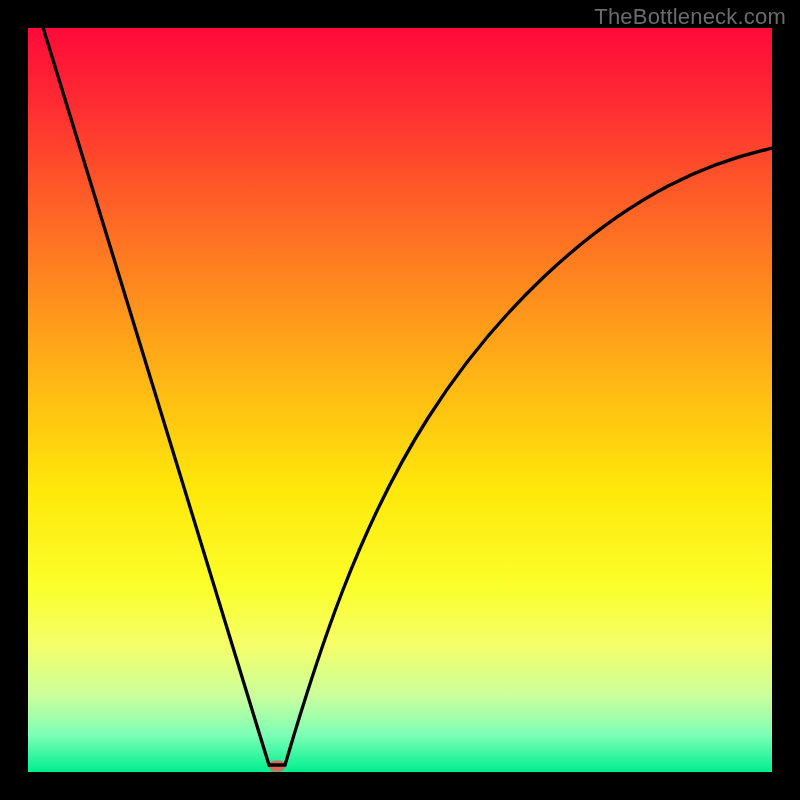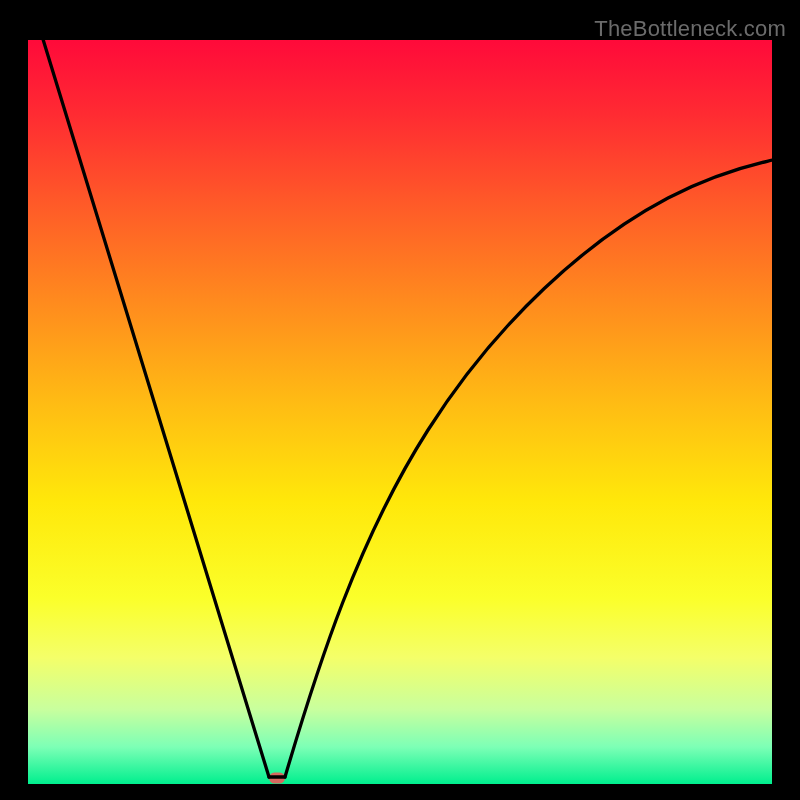--- a/index.html
+++ b/index.html
@@ -9,21 +9,20 @@
     height: 800px;
     background: #000000;
     font-family: Arial, Helvetica, sans-serif;
     overflow: hidden;
   }
   .frame {
     position: relative;
     width: 800px;
     height: 620px;
     background: #000000;
-    margin-top: 12px;
   }
   .watermark {
     position: absolute;
     top: 4px;
     right: 14px;
     color: #6b6b6b;
     font-size: 22px;
     font-weight: 500;
     letter-spacing: 0.2px;
     z-index: 20;

